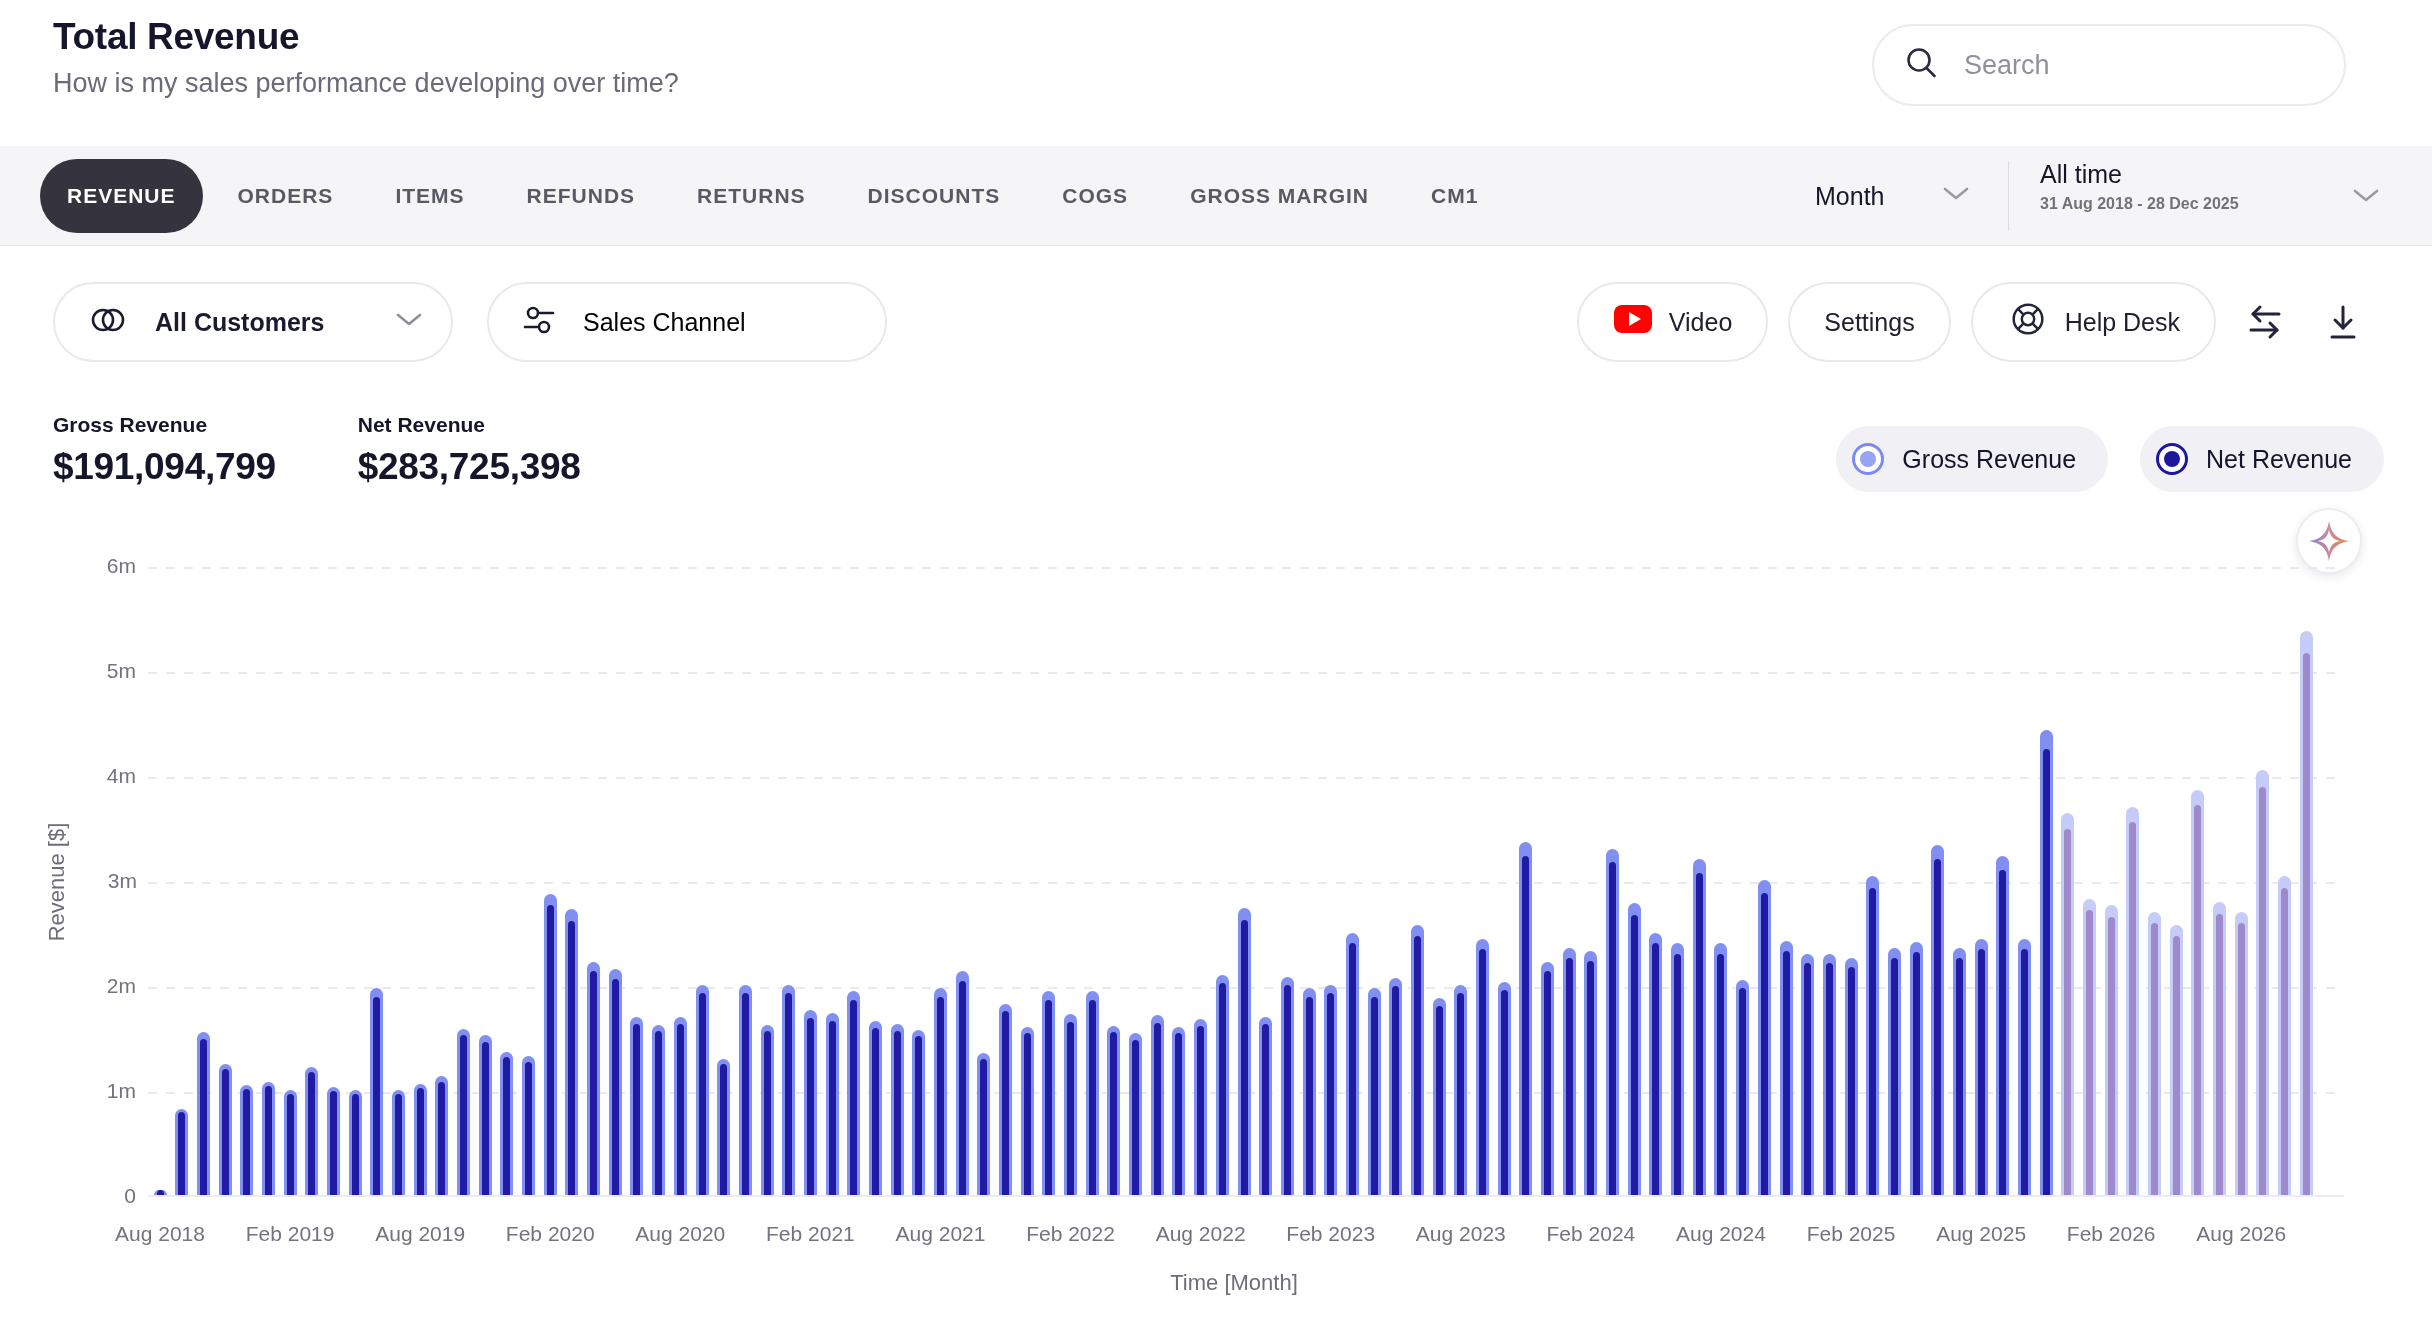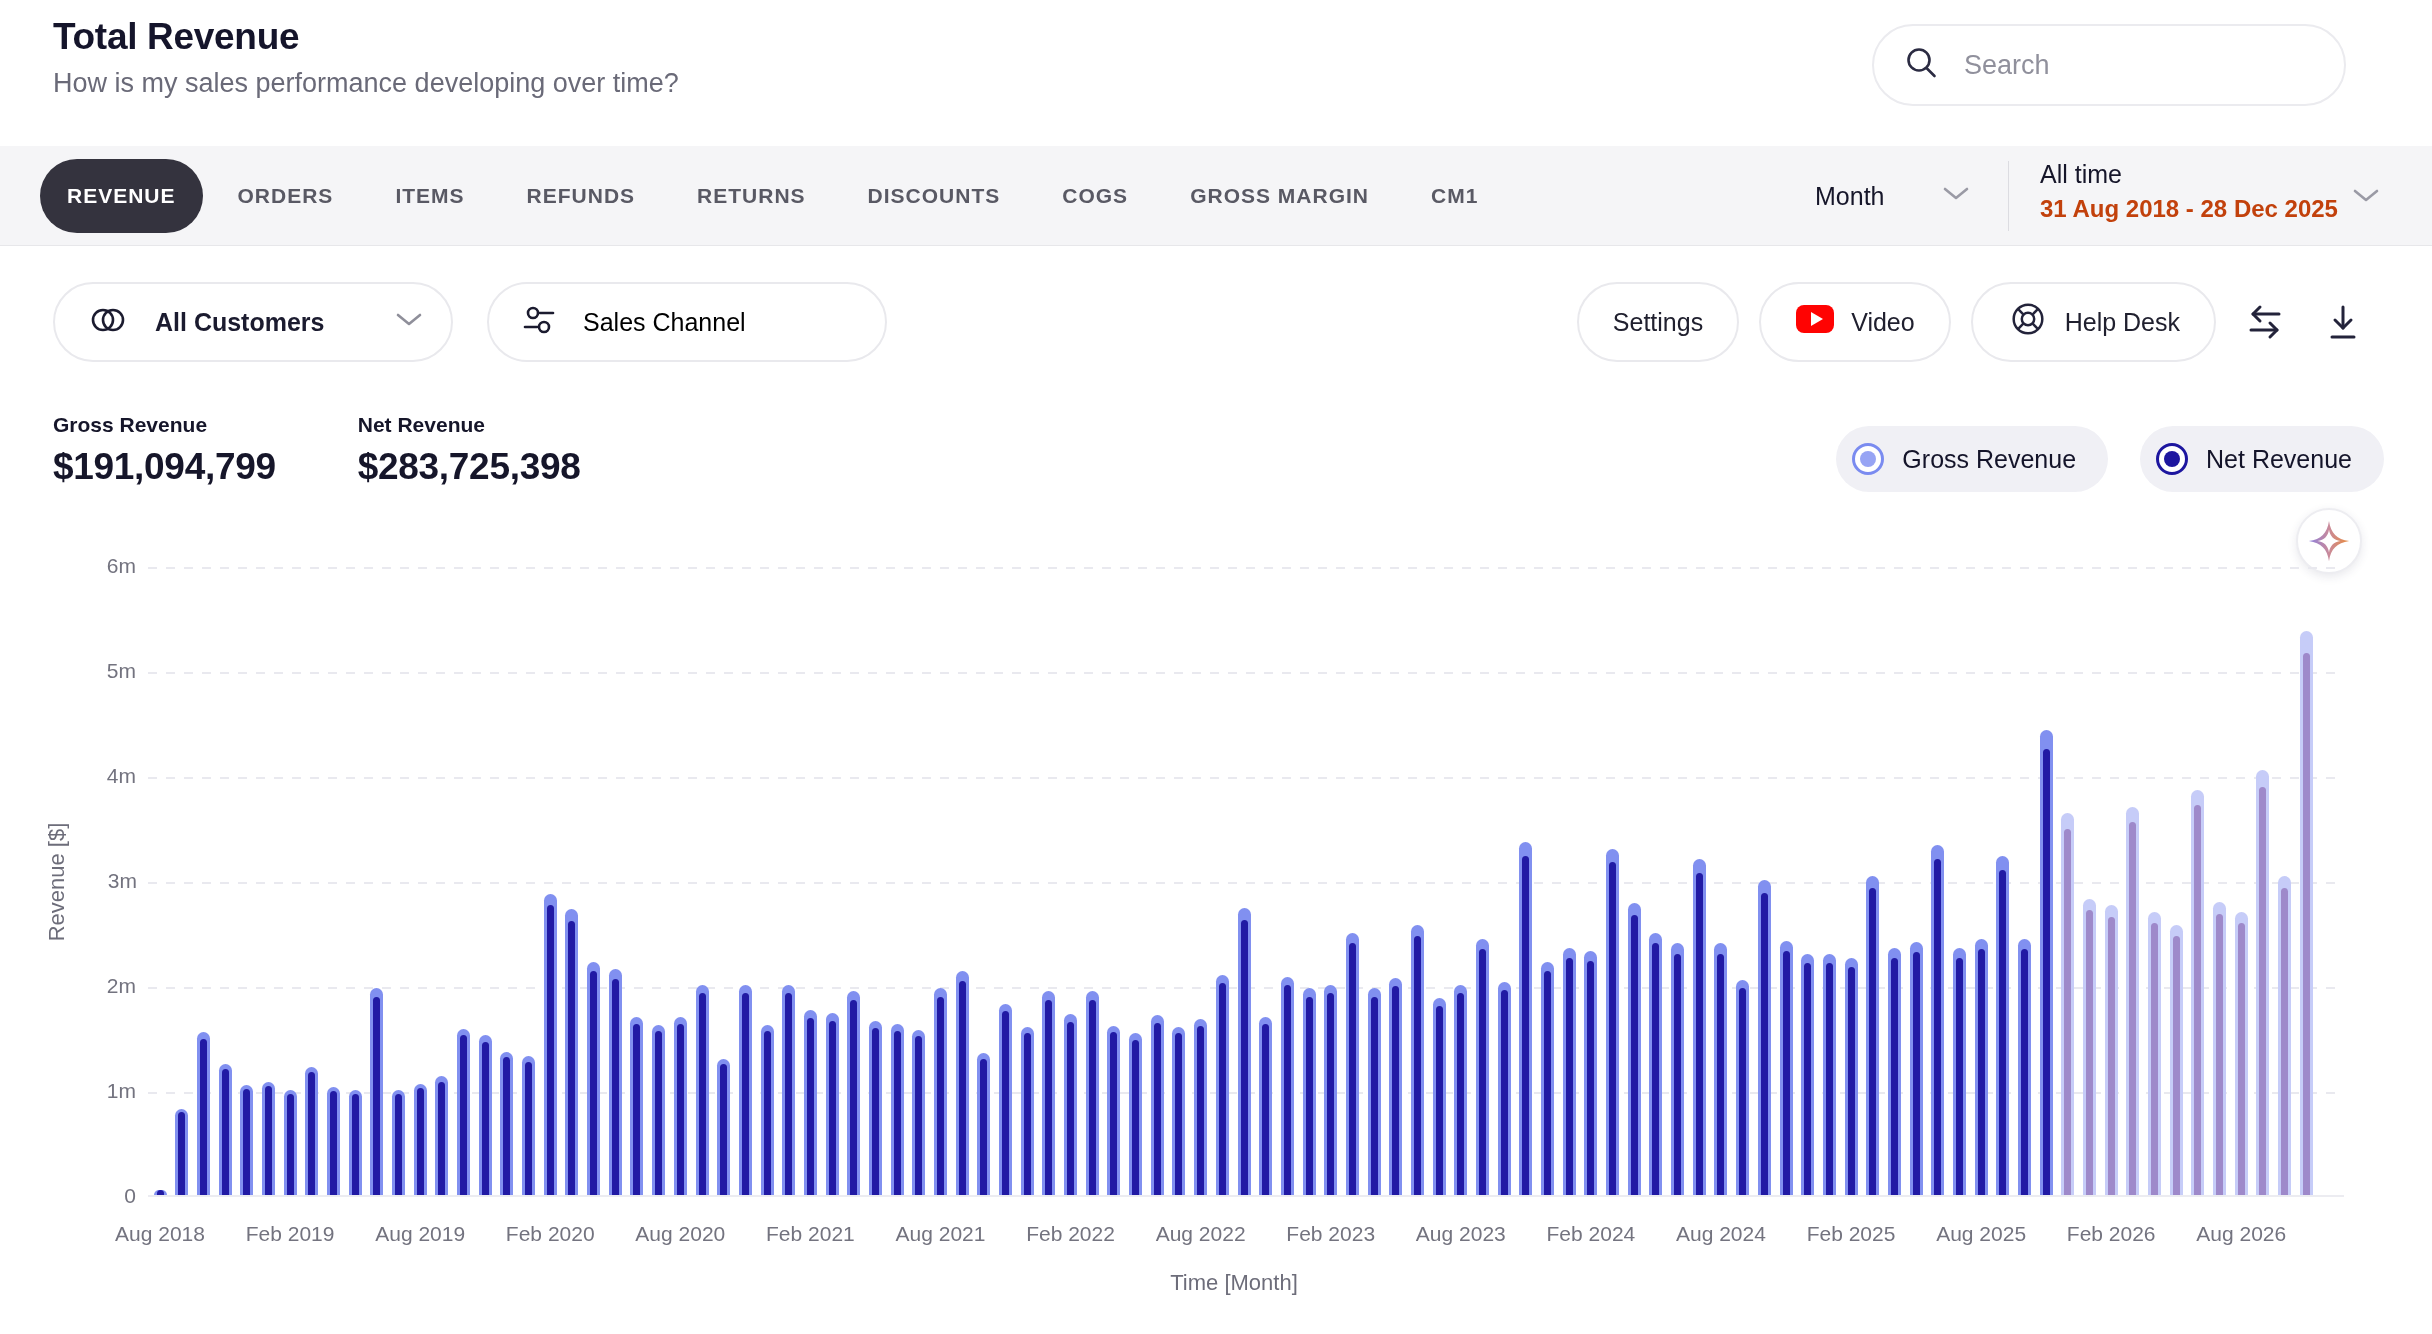--- a/index.html
+++ b/index.html
@@ -21,21 +21,21 @@
             border-bottom:1px solid #e7e7ea; display:flex; align-items:center; }
   #tab-list { display:flex; align-items:center; margin-left:40px; gap:8px; }
   .tab { border:none; background:transparent; color:#595964; font-size:21px; font-weight:700; letter-spacing:1px;
          padding:0 27px; height:74px; border-radius:37px; cursor:pointer; font-family:"Liberation Sans",sans-serif; }
   .tab.selected { background:#34333e; color:#ffffff; }
   #granularity { position:absolute; left:1815px; top:0; height:100px; display:flex; align-items:center; gap:58px; }
   #granularity-label { font-size:25px; color:#16162a; }
   #tabbar-divider { position:absolute; left:2008px; top:15px; width:1px; height:70px; background:#dcdce1; }
   #timerange { position:absolute; left:2040px; top:14px; }
   #timerange-label { font-size:25px; color:#16162a; }
-  #timerange-dates { font-size:24px; font-weight:700; color:#c2410c; margin-top:6px; }
+  #timerange-dates { font-size:16px; font-weight:700; color:#737373; margin-top:6px; }
   .chev { display:inline-block; }
 
   
   .pill { background:#fff; border:2px solid #e9e9ed; border-radius:40px; height:80px; display:flex;
           align-items:center; cursor:pointer; }
   #filter-row { position:absolute; left:53px; top:282px; display:flex; gap:34px; }
   #customers-pill { width:400px; padding:0 28px 0 32px; }
   #customers-label { font-size:25px; font-weight:700; color:#1b1b2f; margin-left:26px; flex:1; }
   #channel-pill { width:400px; padding:0 28px 0 30px; }
   #channel-label { font-size:25px; color:#000000; margin-left:24px; }
@@ -147,30 +147,30 @@
         <line x1="6" y1="27" x2="18" y2="27"></line>
         <circle cx="25" cy="27" r="5"></circle>
       </svg>
     </span>
     <span id="channel-label">Sales Channel</span>
   </div>
 </div>
 
 <div id="action-row">
   <div class="pill action-pill">
-    <span>Settings</span>
-  </div>
-  <div class="pill action-pill">
     <span>
       <svg width="40" height="30" viewBox="0 0 40 30">
           <rect x="1" y="1" width="38" height="28" rx="8" fill="#ff0302"></rect>
           <polygon points="16,8 28,15 16,22" fill="#ffffff"></polygon>
         </svg>
     </span>
     <span>Video</span>
+  </div>
+  <div class="pill action-pill">
+    <span>Settings</span>
   </div>
   <div class="pill action-pill">
     <span>
       <svg width="42" height="42" viewBox="0 0 44 44" fill="none" stroke="#23233a" stroke-width="2.6">
         <circle cx="22" cy="22" r="15"></circle>
         <circle cx="22" cy="22" r="6.5"></circle>
         <line x1="17.3" y1="17.3" x2="11.5" y2="11.5"></line>
         <line x1="26.7" y1="17.3" x2="32.5" y2="11.5"></line>
         <line x1="17.3" y1="26.7" x2="11.5" y2="32.5"></line>
         <line x1="26.7" y1="26.7" x2="32.5" y2="32.5"></line>

